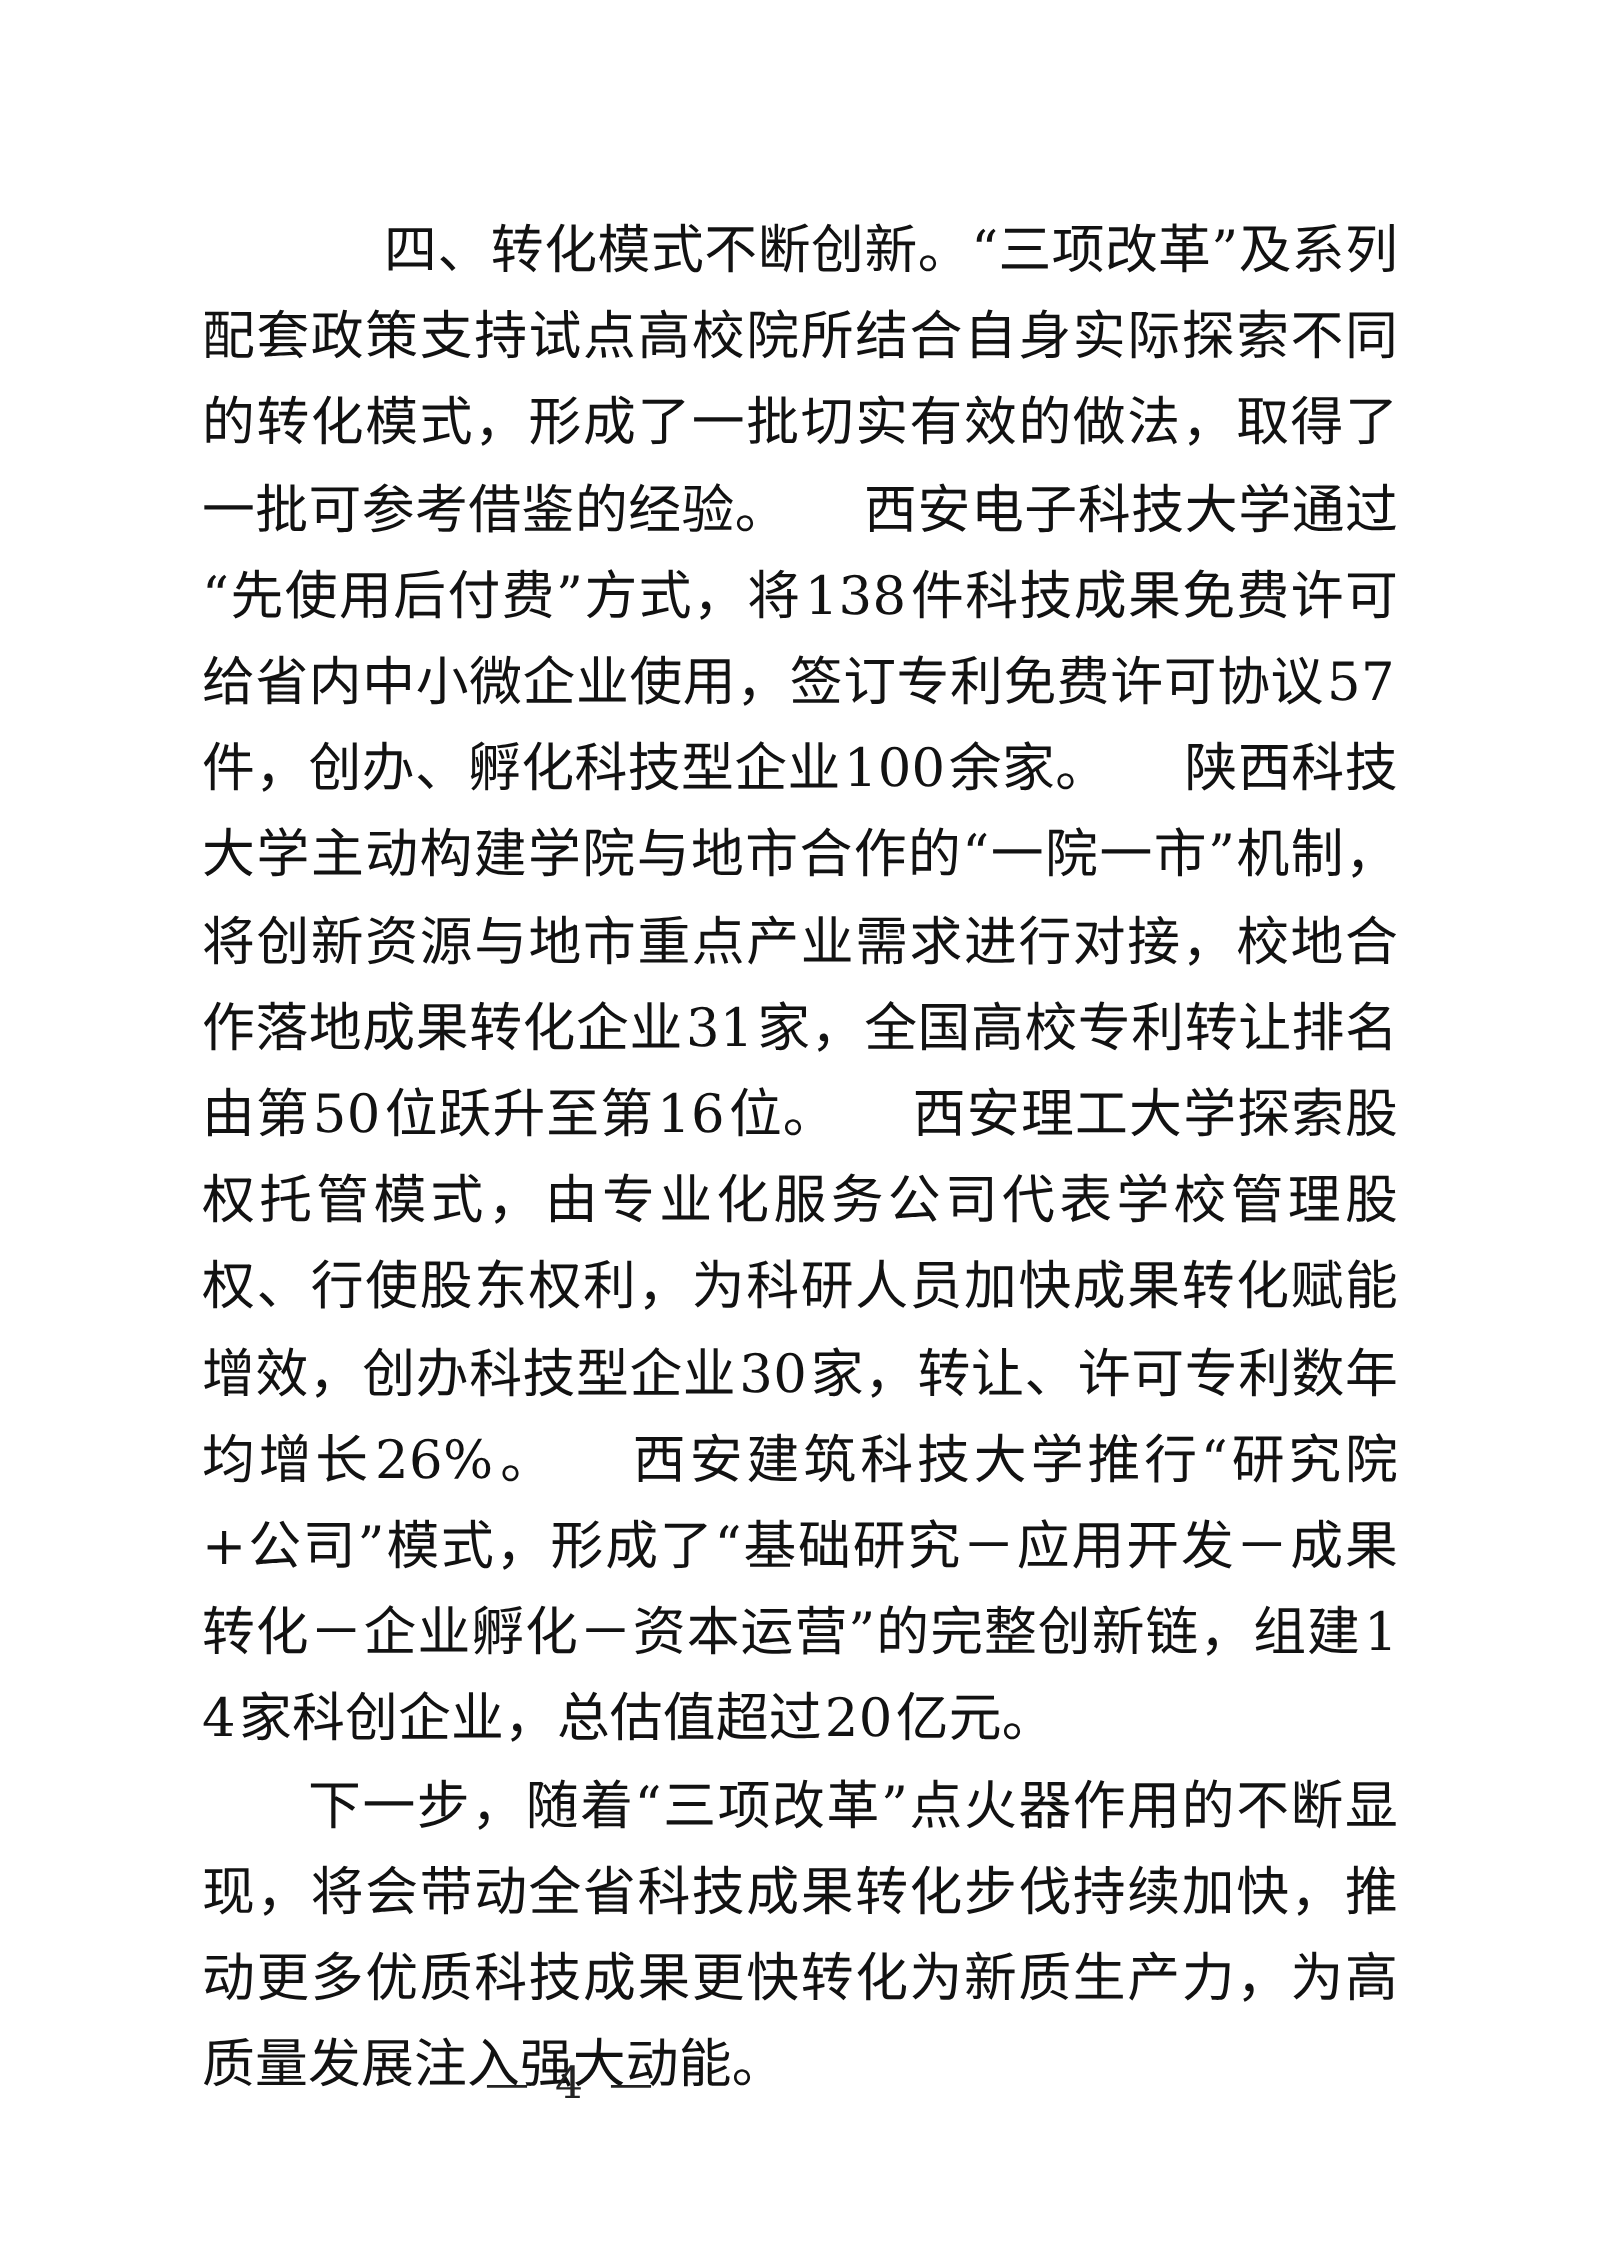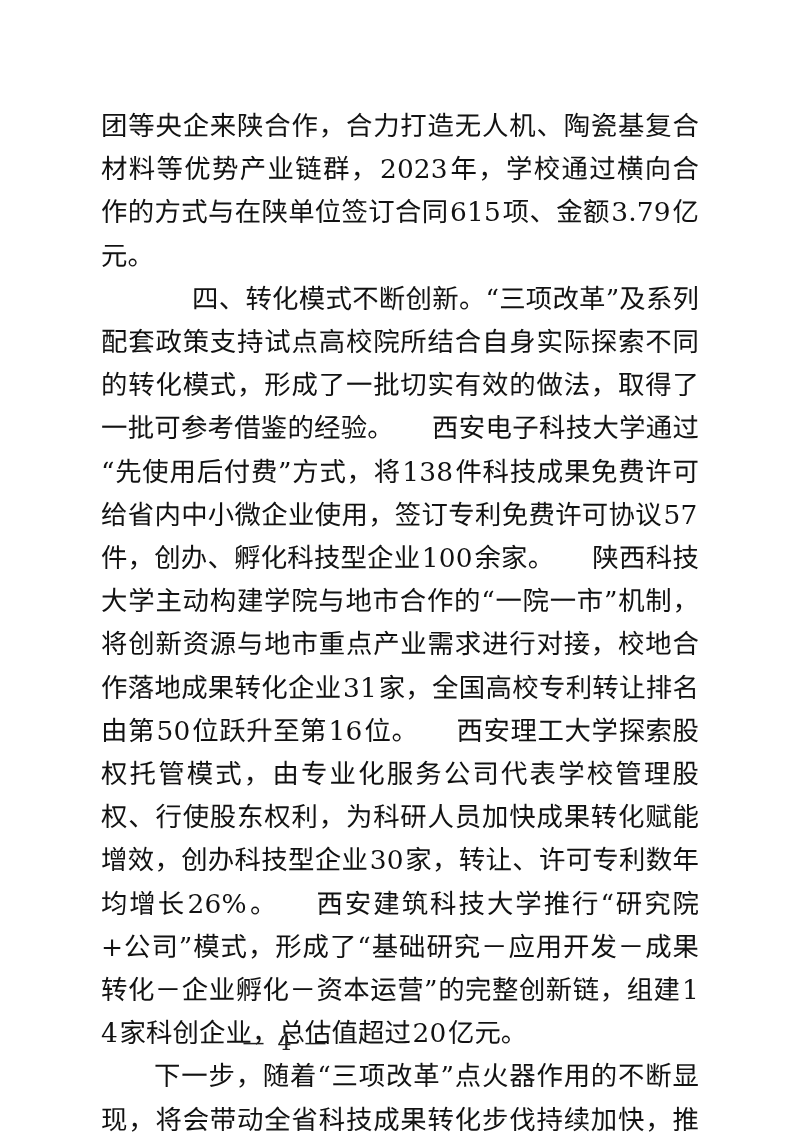--- a/index.html
+++ b/index.html
@@ -78,21 +78,20 @@
     letter-spacing: 3px;
     white-space: pre;
   }
 </style>
 </head>
 <body>
 
 <div id="page">
 
   <div id="doc-body">
-      <p class="para"><span>团等央企来陕合作，合力打造无人机、陶瓷基复合材料等优势产业链群，</span><span class="num">2023</span><span>年，学校通过横向合作的方式与在陕单位签订合同</span><span class="num">615</span><span>项、金额</span><span class="num">3.79</span><span>亿元。</span></p>
       <p class="para indent"><span class="b">四、转化模式不断创新。</span><span>“三项改革”及系列配套政策支持试点高校院所结合自身实际探索不同的转化模式，形成了一批切实有效的做法，取得了一批可参考借鉴的经验。</span><span class="b">西安电子科技大学</span><span>通过“先使用后付费”方式，将</span><span class="num">138</span><span>件科技成果免费许可给省内中小微企业使用，签订专利免费许可协议</span><span class="num">57</span><span>件，创办、孵化科技型企业</span><span class="num">100</span><span>余家。</span><span class="b">陕西科技大学</span><span>主动构建学院与地市合作的“一院一市”机制，将创新资源与地市重点产业需求进行对接，校地合作落地成果转化企业</span><span class="num">31</span><span>家，全国高校专利转让排名由第</span><span class="num">50</span><span>位跃升至第</span><span class="num">16</span><span>位。</span><span class="b">西安理工大学</span><span>探索股权托管模式，由专业化服务公司代表学校管理股权、行使股东权利，为科研人员加快成果转化赋能增效，创办科技型企业</span><span class="num">30</span><span>家，转让、许可专利数年均增长</span><span class="num">26%</span><span>。</span><span class="b">西安建筑科技大学</span><span>推行“研究院+公司”模式，形成了“基础研究－应用开发－成果转化－企业孵化－资本运营”的完整创新链，组建</span><span class="num">14</span><span>家科创企业，总估值超过</span><span class="num">20</span><span>亿元。</span></p>
       <p class="para indent"><span>下一步，随着“三项改革”点火器作用的不断显现，将会带动全省科技成果转化步伐持续加快，推动更多优质科技成果更快转化为新质生产力，为高质量发展注入强大动能。</span></p>
     </div>
 
   <div id="page-footer">
     <span id="page-number">— 4 —</span>
   </div>
 
 </div>
 

